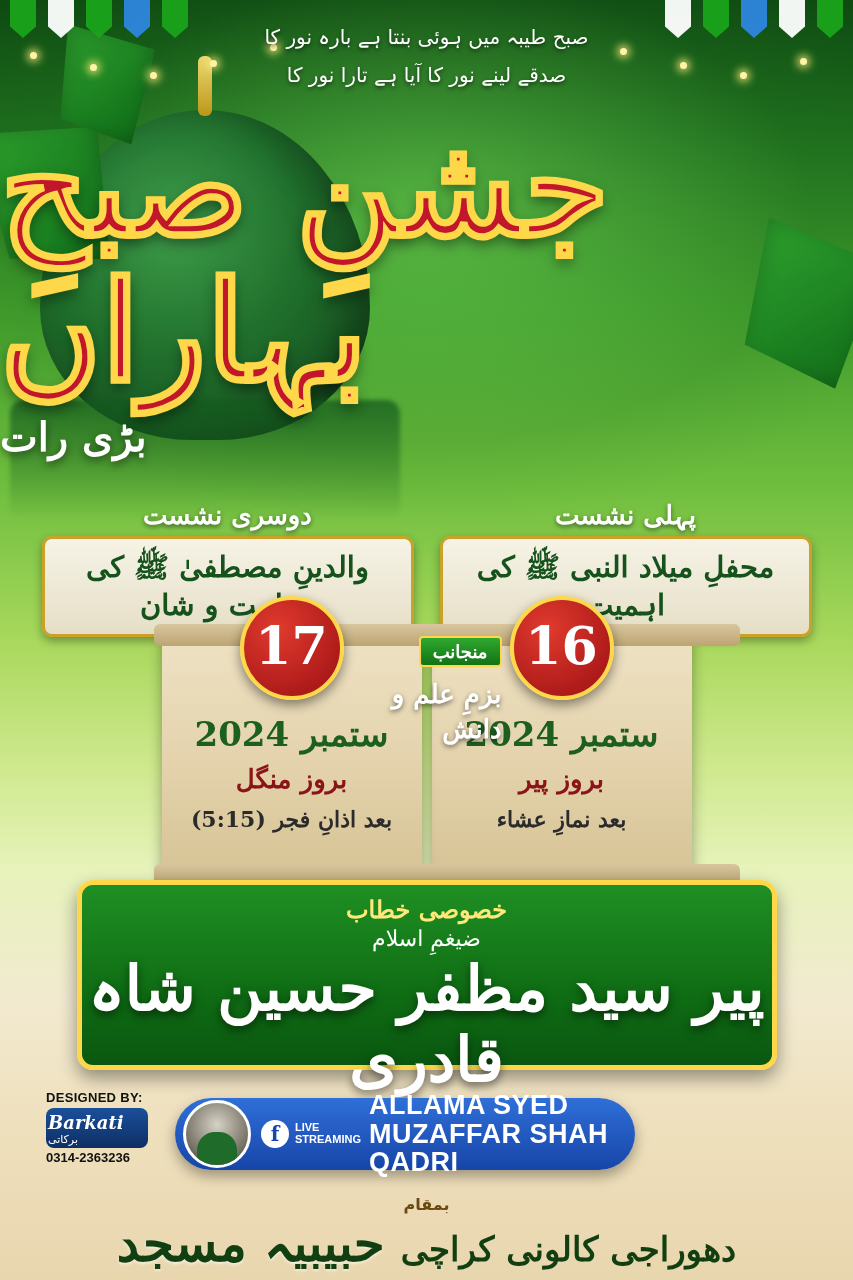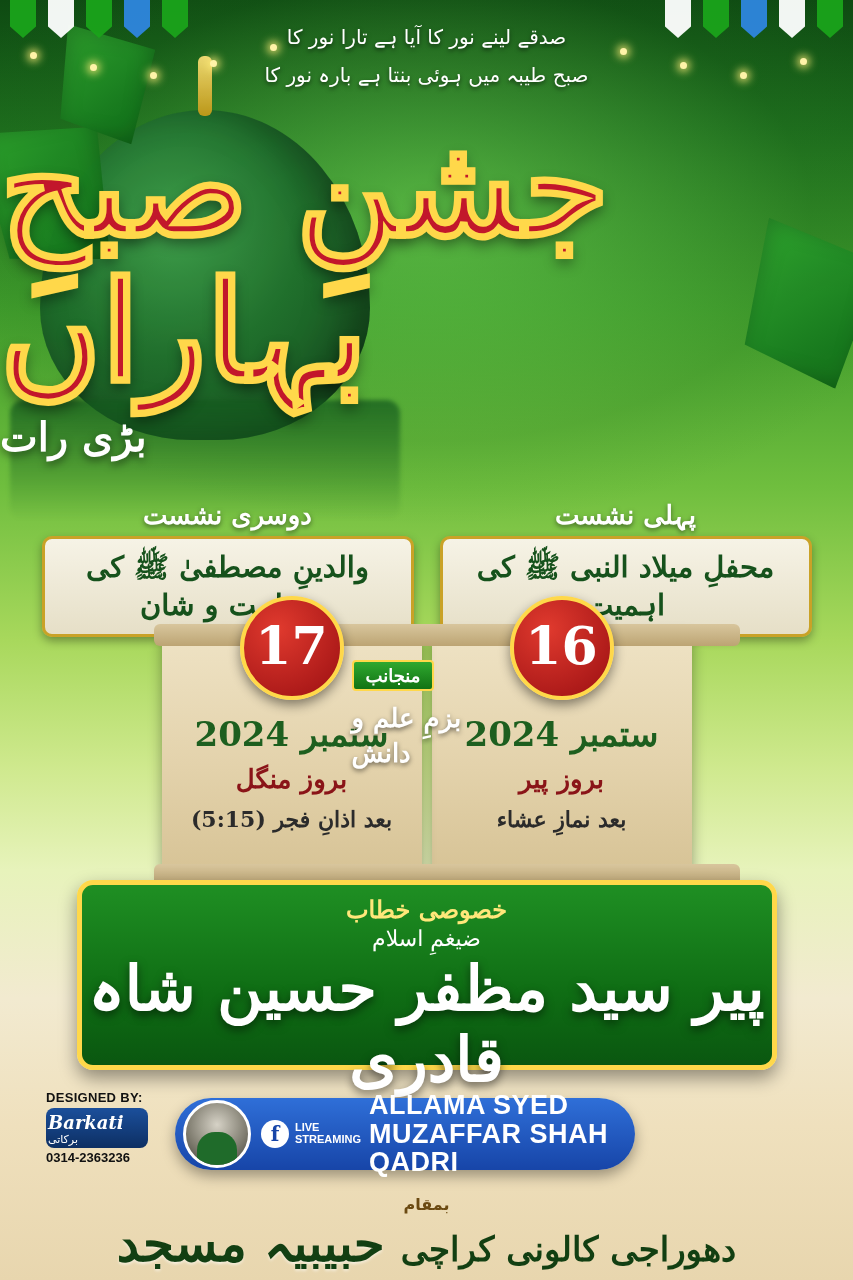--- a/index.html
+++ b/index.html
@@ -243,24 +243,24 @@
     font-size: 22px;
     font-weight: bold;
     color: #2b2b2b;
     margin-top: 12px;
   }
 
   
   .mid-ribbon {
     position: absolute;
     left: 50%;
-    top: 660px;
+    top: 636px;
     transform: translateX(-50%);
     width: 150px;
-    text-align: left;
+    text-align: right;
     direction: rtl;
     z-index: 4;
   }
   .mid-tag {
     display: inline-block;
     background: linear-gradient(180deg, #2fa82f, #127314);
     border: 2px solid #ffd84a;
     color: #ffffff;
     font-family: "DejaVu Serif", serif;
     font-size: 18px;
@@ -489,22 +489,22 @@
     <div class="bulb" style="left:150px; top:72px;"></div>
     <div class="bulb" style="left:210px; top:60px;"></div>
     <div class="bulb" style="left:270px; top:44px;"></div>
     <div class="bulb" style="left:620px; top:48px;"></div>
     <div class="bulb" style="left:680px; top:62px;"></div>
     <div class="bulb" style="left:740px; top:72px;"></div>
     <div class="bulb" style="left:800px; top:58px;"></div>
   </div>
 
   <div class="couplet">
+    <div>صبح طیبہ میں ہوئی بنتا ہے بارہ نور کا</div>
     <div>صدقے لینے نور کا آیا ہے تارا نور کا</div>
-    <div>صبح طیبہ میں ہوئی بنتا ہے بارہ نور کا</div>
   </div>
 
   <div class="title-wrap">
     <div class="title-main">جشنِ صبحِ بہاراں</div>
     <div class="title-sub">بڑی رات</div>
   </div>
 
   <div class="sessions">
     <div class="session">
       <div class="session-label">پہلی نشست</div>

